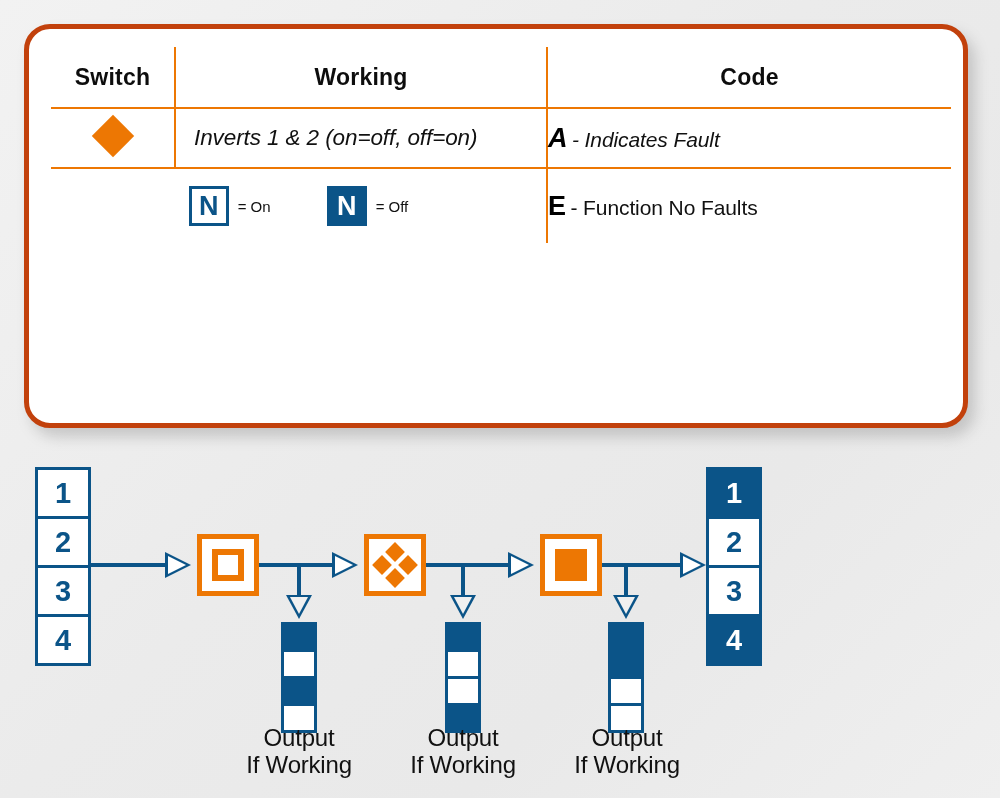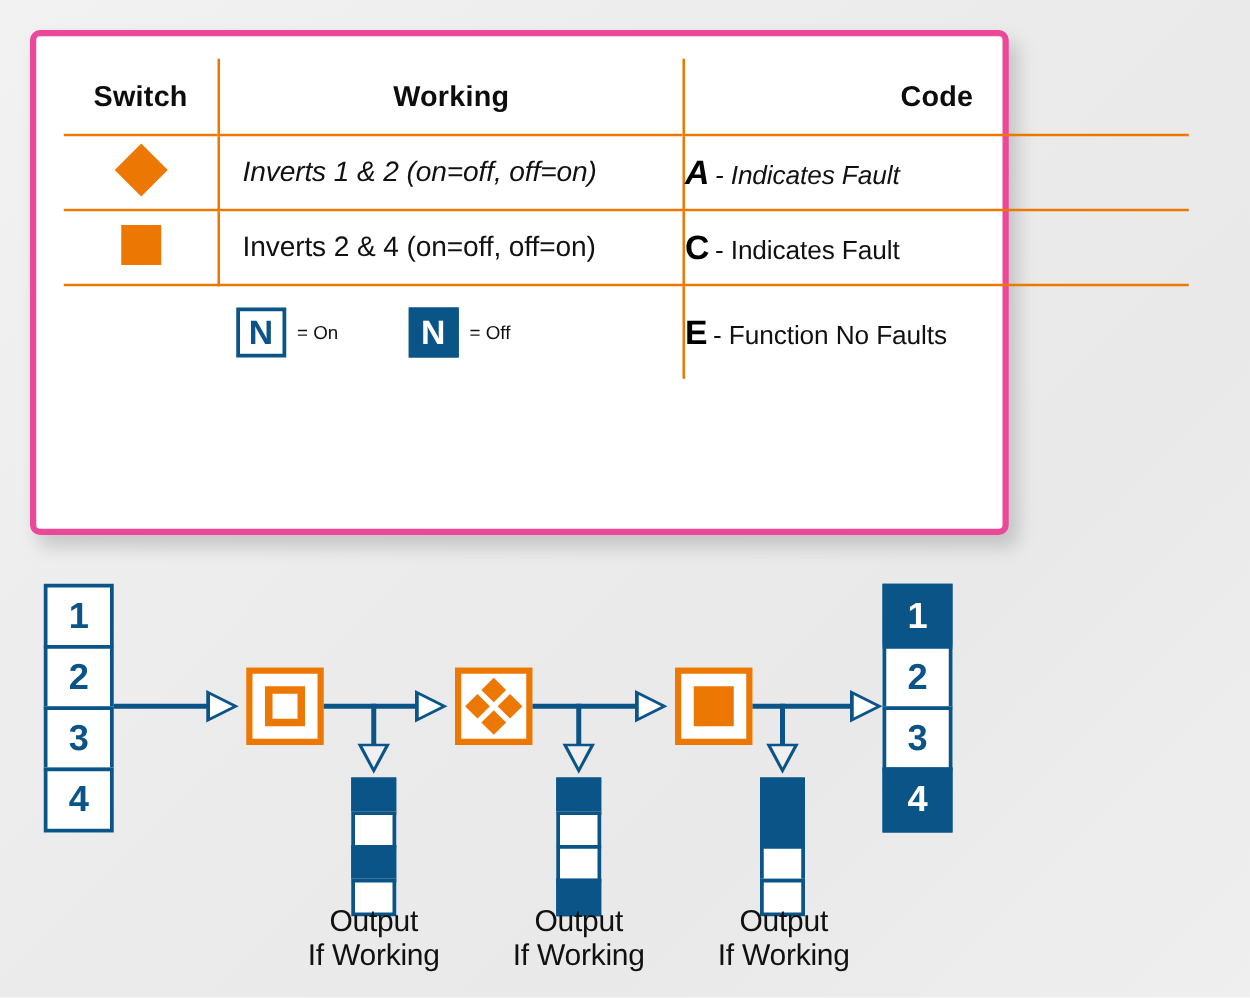--- a/index.html
+++ b/index.html
@@ -13,26 +13,26 @@
     font-family: "Liberation Sans", sans-serif;
     background: linear-gradient(135deg, #f2f2f2 0%, #ebebeb 45%, #e9e9e9 70%, #efefef 100%);
     position: relative;
   }
 
   
   .card {
     position: absolute;
     left: 24px;
     top: 24px;
-    width: 783px;
+    width: 944px;
     height: 404px;
     box-sizing: border-box;
     background: #ffffff;
-    border: 5px solid #ec4899;
-    border-radius: 8px;
+    border: 5px solid #c2410c;
+    border-radius: 26px;
     box-shadow: 7px 9px 14px rgba(120,120,120,0.33);
   }
   .card-inner {
     position: absolute;
     inset: 0;
     padding: 0;
   }
 
   table.switch-table {
     position: absolute;
@@ -304,32 +304,20 @@
           <td class="c-func">
             <span class="func-text">Inverts 1 &amp; 2 (on=off, off=on)</span>
           </td>
           <td class="c-code">
             <span class="code-letter">A</span>
             <span class="code-desc">- Indicates Fault</span>
           </td>
         </tr>
 
 
-        <tr class="datarow">
-          <td class="c-switch">
-            <span class="glyph g-square-solid"></span>
-          </td>
-          <td class="c-func">
-            <span class="func-text">Inverts 2 &amp; 4 (on=off, off=on)</span>
-          </td>
-          <td class="c-code">
-            <span class="code-letter">C</span>
-            <span class="code-desc">- Indicates Fault</span>
-          </td>
-        </tr>
 
 
         <tr class="legendrow">
           <td class="c-legend" colspan="2">
             <div class="legend-wrap">
               <div class="legend-pair">
                 <span class="nbox on">N</span>
                 <span class="legend-eq">= On</span>
               </div>
               <div class="legend-pair">

